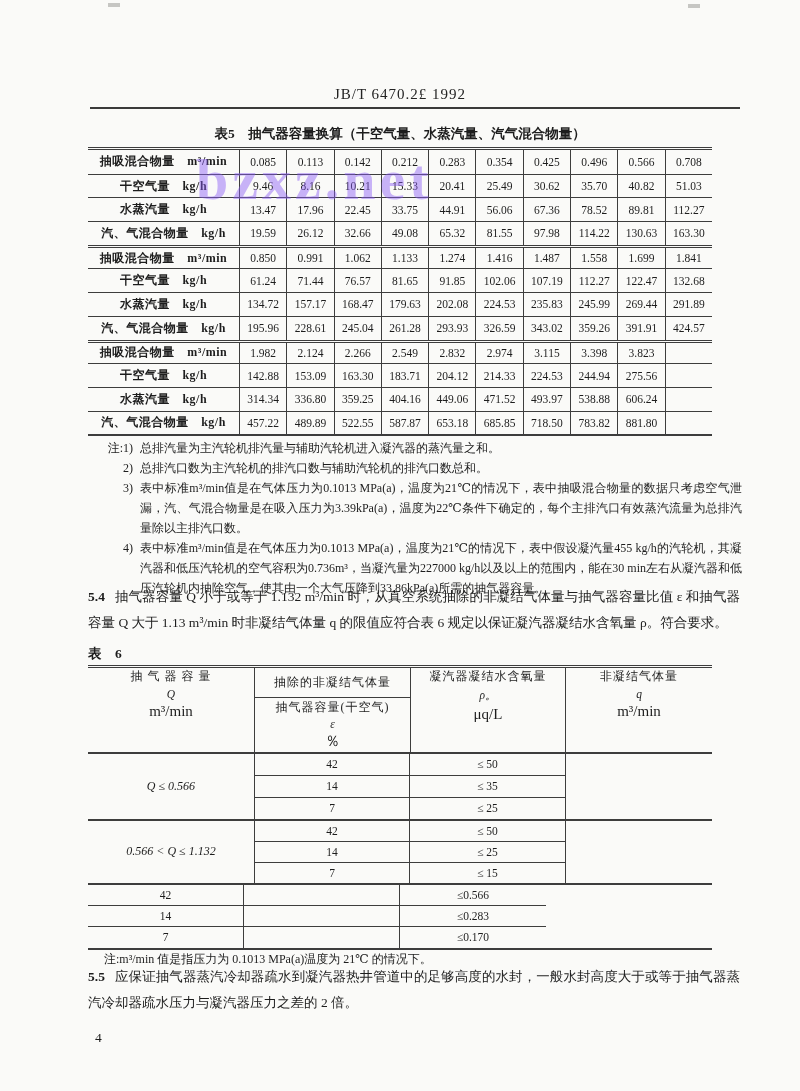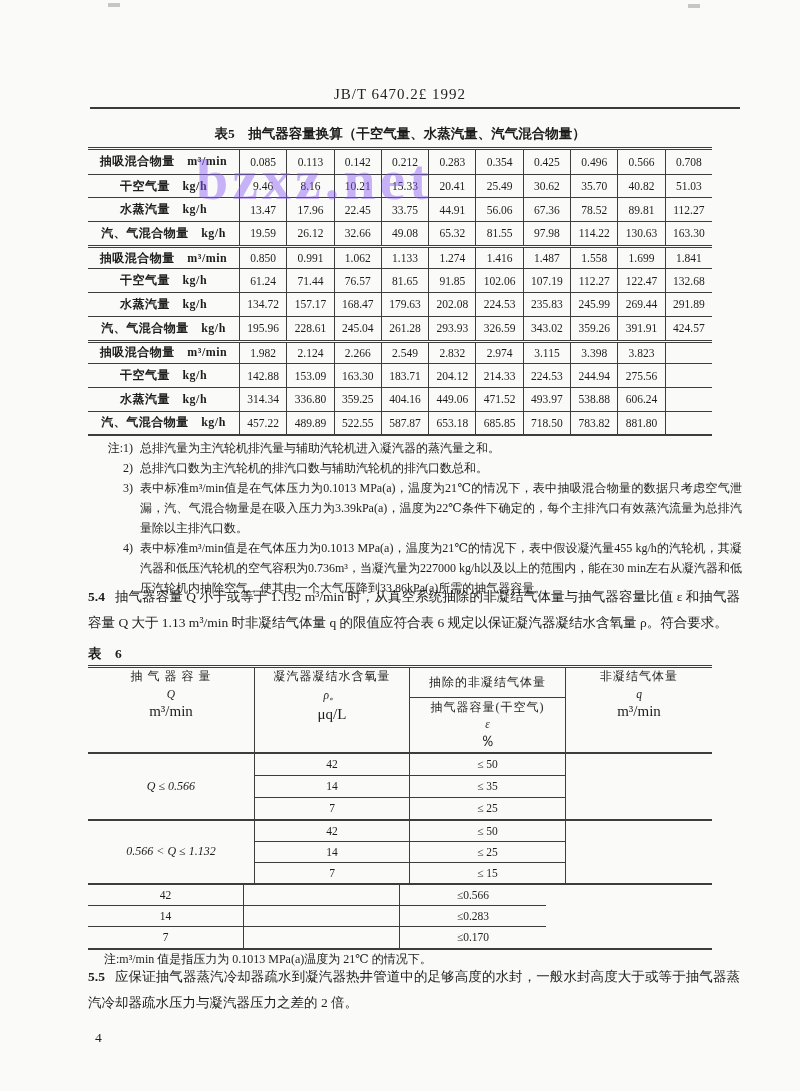--- a/index.html
+++ b/index.html
@@ -305,35 +305,35 @@
 
   <div class="t6-title">表　6</div>
 
   <div class="table6">
     <div class="t6-header">
       <div class="hcol w1">
         <span class="cjk">抽 气 器 容 量</span>
         <span class="var">Q</span>
         <span class="unit">m³/min</span>
       </div>
-      <div class="hcol w2">
-        <span class="cjk">凝汽器凝结水含氧量</span>
-        <span class="var">ρ。</span>
-        <span class="unit">μq/L</span>
-      </div>
       <div class="hcol split w3">
         <div class="h-top">
           <span class="cjk">抽除的非凝结气体量</span>
         </div>
         <div class="h-bot">
           <span class="cjk">抽气器容量(干空气)</span>
           <span class="var">ε</span>
           <span class="unit">％</span>
         </div>
       </div>
+      <div class="hcol w2">
+        <span class="cjk">凝汽器凝结水含氧量</span>
+        <span class="var">ρ。</span>
+        <span class="unit">μq/L</span>
+      </div>
       <div class="hcol w4">
         <span class="cjk">非凝结气体量</span>
         <span class="var">q</span>
         <span class="unit">m³/min</span>
       </div>
     </div>
     <div id="t6body">
         <div class="t6-group">
           <div class="gcol single w1">
             <span class="range-text">Q ≤ 0.566</span>

